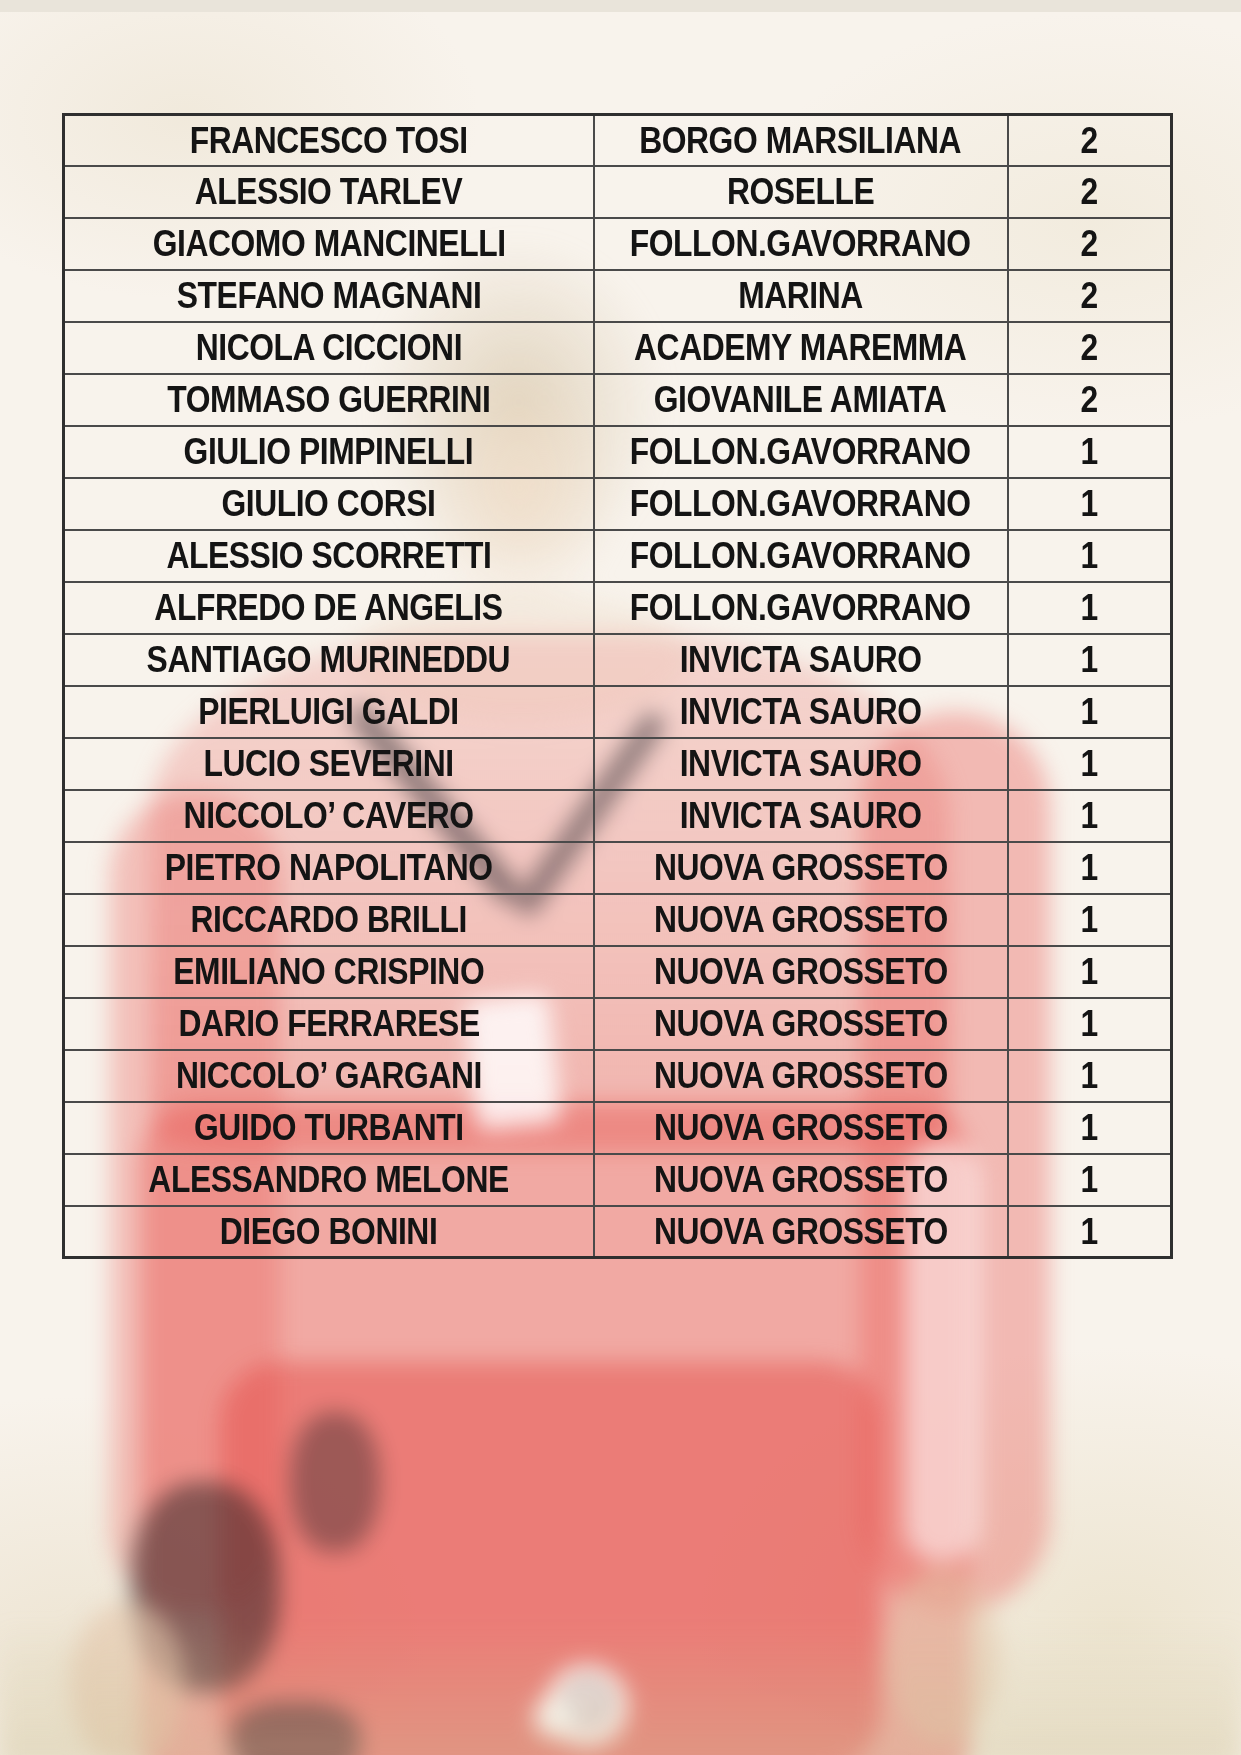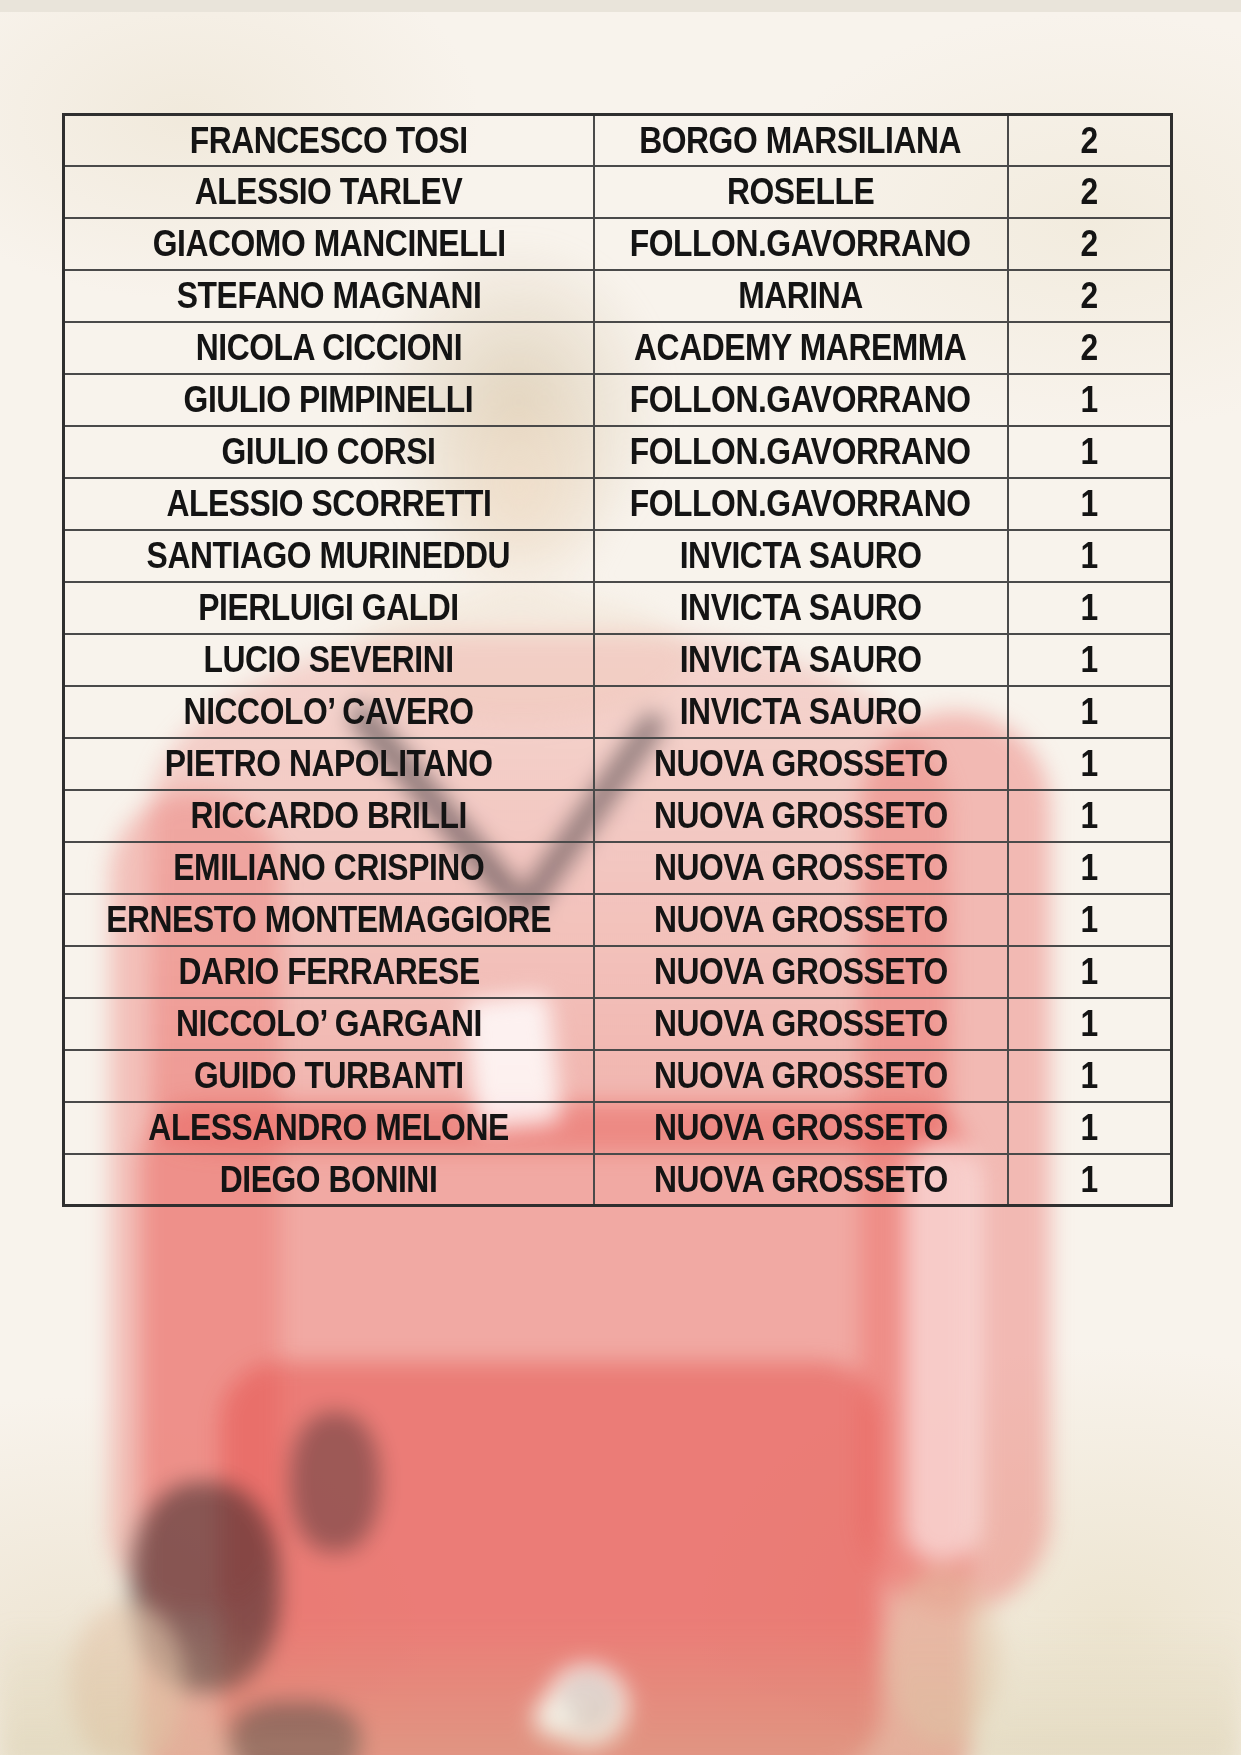--- a/index.html
+++ b/index.html
@@ -154,35 +154,45 @@
     <td><span>STEFANO MAGNANI</span></td>
     <td><span>MARINA</span></td>
     <td><span>2</span></td>
   </tr>
         <tr>
     <td><span>NICOLA CICCIONI</span></td>
     <td><span>ACADEMY MAREMMA</span></td>
     <td><span>2</span></td>
   </tr>
         <tr>
+    <td><span>TOMMASO GUERRINI</span></td>
+    <td><span>GIOVANILE AMIATA</span></td>
+    <td><span>2</span></td>
+  </tr>
+        <tr>
     <td><span>GIULIO PIMPINELLI</span></td>
     <td><span>FOLLON.GAVORRANO</span></td>
     <td><span>1</span></td>
   </tr>
         <tr>
     <td><span>GIULIO CORSI</span></td>
     <td><span>FOLLON.GAVORRANO</span></td>
     <td><span>1</span></td>
   </tr>
         <tr>
     <td><span>ALESSIO SCORRETTI</span></td>
     <td><span>FOLLON.GAVORRANO</span></td>
     <td><span>1</span></td>
   </tr>
         <tr>
+    <td><span>ALFREDO DE ANGELIS</span></td>
+    <td><span>FOLLON.GAVORRANO</span></td>
+    <td><span>1</span></td>
+  </tr>
+        <tr>
     <td><span>SANTIAGO MURINEDDU</span></td>
     <td><span>INVICTA SAURO</span></td>
     <td><span>1</span></td>
   </tr>
         <tr>
     <td><span>PIERLUIGI GALDI</span></td>
     <td><span>INVICTA SAURO</span></td>
     <td><span>1</span></td>
   </tr>
         <tr>
@@ -200,25 +210,20 @@
     <td><span>NUOVA GROSSETO</span></td>
     <td><span>1</span></td>
   </tr>
         <tr>
     <td><span>RICCARDO BRILLI</span></td>
     <td><span>NUOVA GROSSETO</span></td>
     <td><span>1</span></td>
   </tr>
         <tr>
     <td><span>EMILIANO CRISPINO</span></td>
-    <td><span>NUOVA GROSSETO</span></td>
-    <td><span>1</span></td>
-  </tr>
-        <tr>
-    <td><span>ERNESTO MONTEMAGGIORE</span></td>
     <td><span>NUOVA GROSSETO</span></td>
     <td><span>1</span></td>
   </tr>
         <tr>
     <td><span>DARIO FERRARESE</span></td>
     <td><span>NUOVA GROSSETO</span></td>
     <td><span>1</span></td>
   </tr>
         <tr>
     <td><span>NICCOLO’ GARGANI</span></td>

